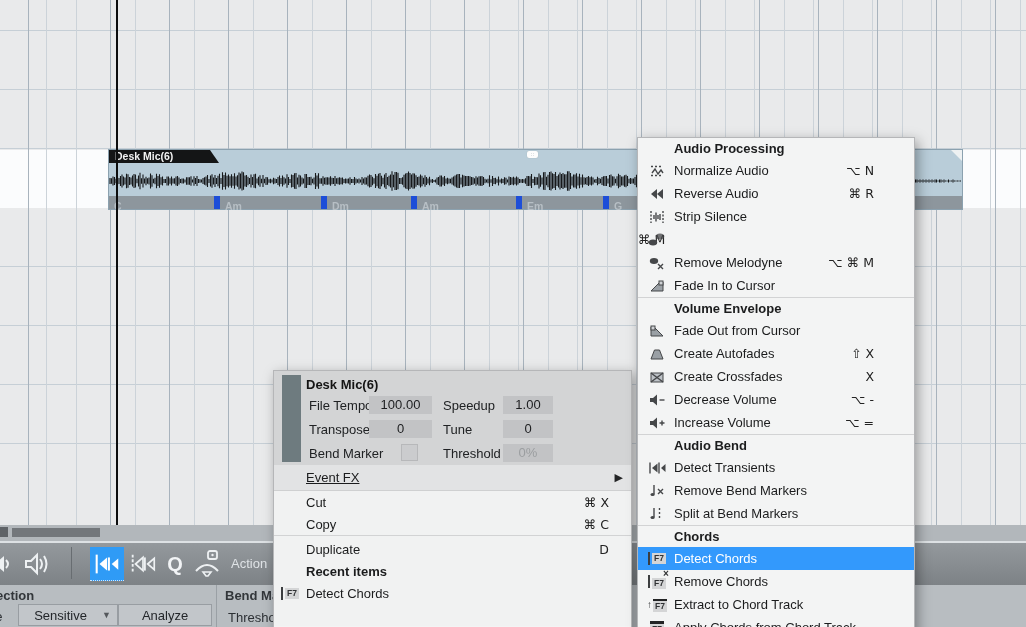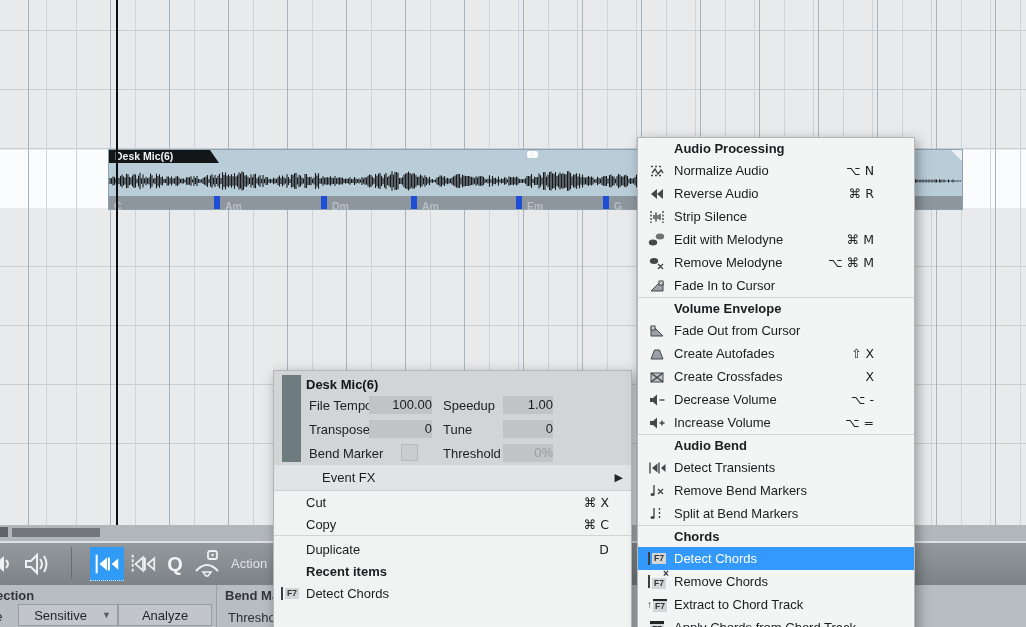--- a/index.html
+++ b/index.html
@@ -90,27 +90,27 @@
   .f7arrow{font-size:10px;color:#303234;margin-right:1px;}
   .f7over{border-top:2px solid #232425;}
   .f7over3{border-top:3px solid #232425;}
   
   #event-menu{left:273px;top:370px;width:359px;height:300px;z-index:9;}
   #props{position:relative;width:100%;height:94px;background:#d3d4d5;}
   #accent-bar{position:absolute;left:8px;top:4px;width:19px;height:87px;background:#6e7b7f;}
   #props-title{position:absolute;left:32px;top:6px;font-size:13px;font-weight:bold;color:#141414;}
   .prow{position:absolute;height:18px;font-size:13px;color:#202224;}
   .plabel{position:absolute;top:2px;white-space:nowrap;}
-  .pbox{position:absolute;top:0;height:18px;background:#c2c3c5;text-align:right;font-size:13px;
+  .pbox{position:absolute;top:0;height:18px;background:#c2c3c5;text-align:center;font-size:13px;
     color:#1c1d1f;line-height:18px;}
   .pbox.dim{color:#9b9ea0;}
   #bm-check{position:absolute;left:127px;top:0;width:17px;height:17px;background:#cbccce;border:1px solid #b7b8ba;box-sizing:border-box;}
   #eventfx-row{position:relative;width:100%;height:25px;background:#e2e3e4;border-bottom:1px solid #cfd0d1;
      display:flex;align-items:center;font-size:13px;color:#1b1c1d;}
-  #eventfx-row .lbl{padding-left:48px;flex:1;}
+  #eventfx-row .lbl{padding-left:32px;flex:1;text-decoration:underline;}
   #eventfx-arrow{padding-right:8px;font-size:11px;color:#232425;}
   #em-items{background:#f1f2f2;}
   #em-items .mrow{height:22px;gap:39px;}
   #em-items .lbl{padding-left:32px;}
   #em-items .sc{padding-right:22px;}
   #em-items .micon{left:4px;}
   .mseparator{height:2px;border-top:1px solid #d2d3d4;}
   
   #audio-menu{left:637px;top:137px;width:278px;height:501px;}
   #audio-menu .mrow{height:23px;}
@@ -301,21 +301,20 @@
       </span>
       <span class="lbl">Strip Silence</span>
     </div>
     <div class="mrow ">
       <span class="micon">
         <svg width="18" height="16">
           <ellipse cx="5" cy="10.5" rx="4.2" ry="3" class="fillic"></ellipse>
           <ellipse cx="12" cy="4.5" rx="4.2" ry="3" class="fillic" opacity=".75"></ellipse>
         </svg>
       </span>
-      <span class="lbl">Edit with Melodyne</span>
       <span class="sc">⌘ M</span>
     </div>
     <div class="mrow ">
       <span class="micon">
         <svg width="18" height="16">
           <ellipse cx="6" cy="6" rx="4.2" ry="3" class="fillic"></ellipse>
           <path d="M10 9l5 5M15 9l-5 5" class="st"></path>
         </svg>
       </span>
       <span class="lbl">Remove Melodyne</span>

